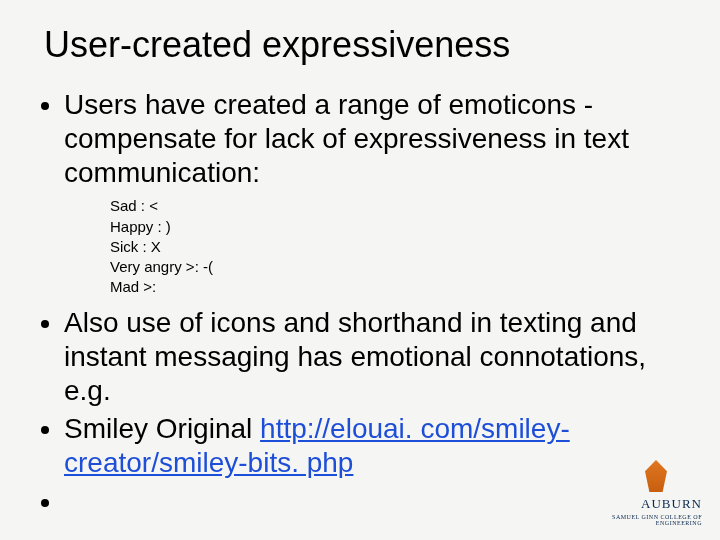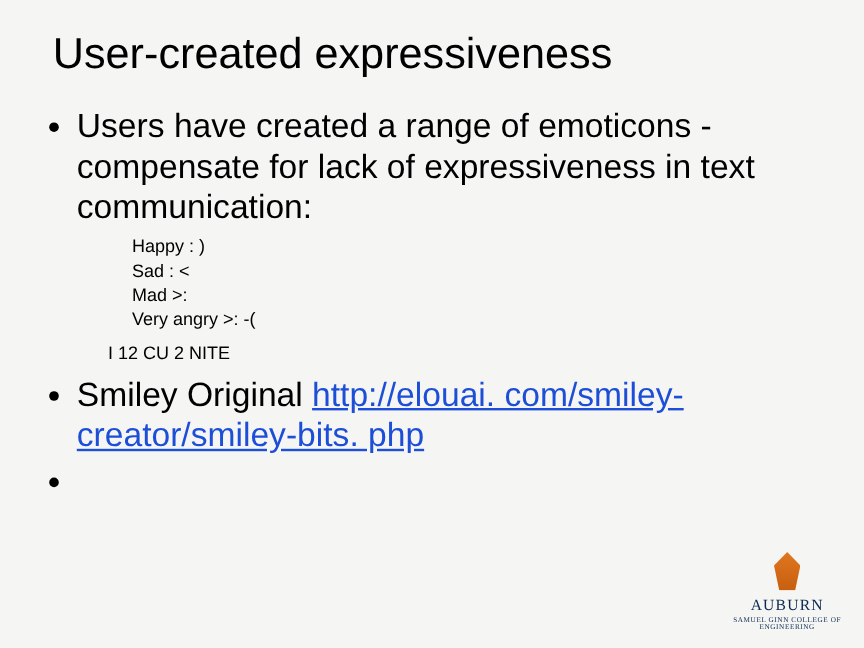--- a/index.html
+++ b/index.html
@@ -45,21 +45,21 @@
   }
   a.link {
     color: #1d4ed8;
     text-decoration: underline;
   }
   .logo {
     position: absolute;
     right: 18px;
     bottom: 14px;
     width: 92px;
-    text-align: center;
+    text-align: right;
   }
   .logo .mark {
     width: 22px;
     height: 32px;
     margin: 0 auto 4px auto;
     background: linear-gradient(#e07620, #c75f10);
     clip-path: polygon(50% 0, 100% 35%, 80% 100%, 20% 100%, 0 35%);
   }
   .logo .name {
     font-family: Georgia, 'Times New Roman', serif;
@@ -80,28 +80,31 @@
 
 <div class="slide">
 
   <h1 class="title">User-created expressiveness</h1>
 
   <ul class="main">
     <li>Users have created a range of emoticons - compensate for lack of expressiveness in text communication:</li>
   </ul>
 
   <div class="sub-block">
+    <div>Sad  : &lt;</div>
     <div>Happy  : )</div>
-    <div>Sad  : &lt;</div>
+    <div>Sick : X</div>
+    <div>Very angry &gt;: -(</div>
     <div>Mad  &gt;:</div>
-    <div>Very angry &gt;: -(</div>
   </div>
 
+  <ul class="main">
+    <li>Also use of icons and shorthand in texting and instant messaging has emotional connotations, e.g.</li>
+  </ul>
 
-  <div class="sub-block2">I 12 CU 2 NITE</div>
 
   <ul class="main">
     <li>
       <span>Smiley Original </span><a class="link" href="#">http://elouai. com/smiley-creator/smiley-bits. php</a>
     </li>
     <li>
       <br>
     </li>
   </ul>
 

